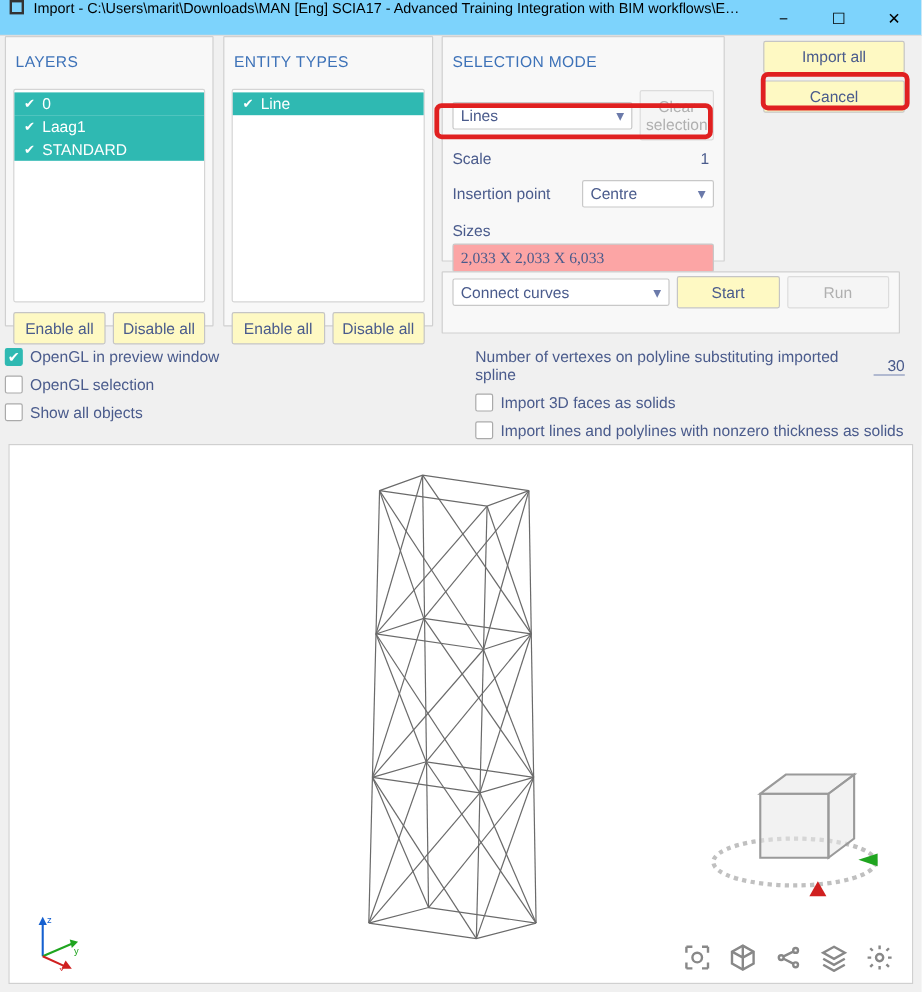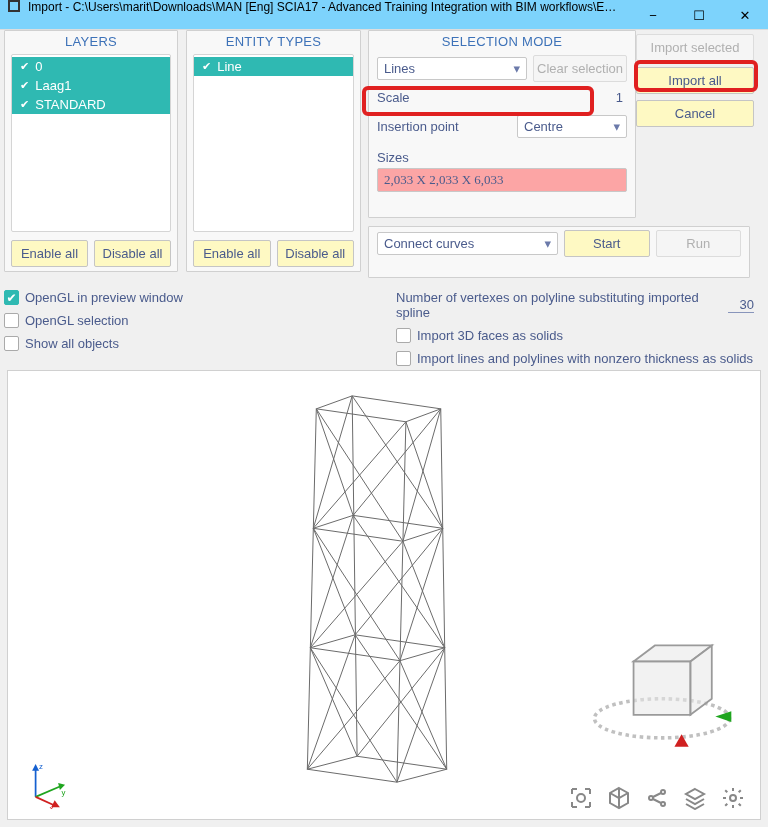--- a/index.html
+++ b/index.html
@@ -25,23 +25,22 @@
     color: #000; cursor: pointer;
   }
   .topbar {
     position: relative; height: 333px; padding: 10px; background: #f0f0f0;
   }
   .panel {
     position: absolute; background: #f8f8f8; border: 1px solid #d0d0d0;
     border-radius: 1px;
   }
   .panel-header {
-    color: #3d72b8; font-weight: 400; font-size: 13px; padding: 3px 8px;
+    color: #3d72b8; font-weight: 400; font-size: 13px; padding: 13px 8px;
     letter-spacing: 0.3px;
-    text-align: center;
   }
   .list {
     background: #fff; border: 1px solid #d5d5d5; border-radius: 2px;
     margin: 2px 6px; padding: 2px 0;
   }
   .list-item {
     background: #2fb9b2; color: #fff; padding: 2px 8px; display: flex; align-items: center;
     font-size: 13px;
   }
   .list-item .tick { margin-right: 6px; font-size: 11px; }
@@ -126,21 +125,21 @@
           <span class="tick">✔</span>
           <span>Line</span>
         </div>
     </div>
     <div style="display:flex;gap:6px;padding:6px;">
       <div class="btn" style="flex:1">Enable all</div>
       <div class="btn" style="flex:1">Disable all</div>
     </div>
   </div>
 
-  <div class="panel" style="left:368px; top:0; width:268px; height:188px; padding-bottom:6px;">
+  <div class="panel" style="left:368px; top:0; width:236px; height:188px; padding-bottom:6px;">
     <div class="panel-header">SELECTION MODE</div>
     <div class="form-row">
       <div class="dropdown" style="width:150px">
         <span>Lines</span>
           <span class="chev">▾</span>
       </div>
       <div class="btn disabled" style="flex:1;margin-left:6px;">Clear selection</div>
     </div>
     <div class="form-row" style="margin-top:2px;">
       <div class="form-label">Scale</div>
@@ -166,21 +165,20 @@
       <div class="dropdown" style="width:182px">
         <span>Connect curves</span>
           <span class="chev">▾</span>
       </div>
       <div class="btn" style="width:86px">Start</div>
       <div class="btn disabled" style="width:86px">Run</div>
     </div>
   </div>
 
   <div class="action-col" style="top:4px;">
-    <div class="btn disabled">Import selected</div>
     <div class="btn">Import all</div>
     <div class="btn">Cancel</div>
   </div>
 
   <div class="red-outline" style="left:362px; top:56px; width:232px; height:30px;"></div>
 
   <div class="red-outline" style="right:10px; top:30px; width:124px; height:32px;"></div>
 
   <div style="position:absolute; left:4px; top:258px; display:flex; flex-direction:column; gap:4px;">
     <label class="check-row">

